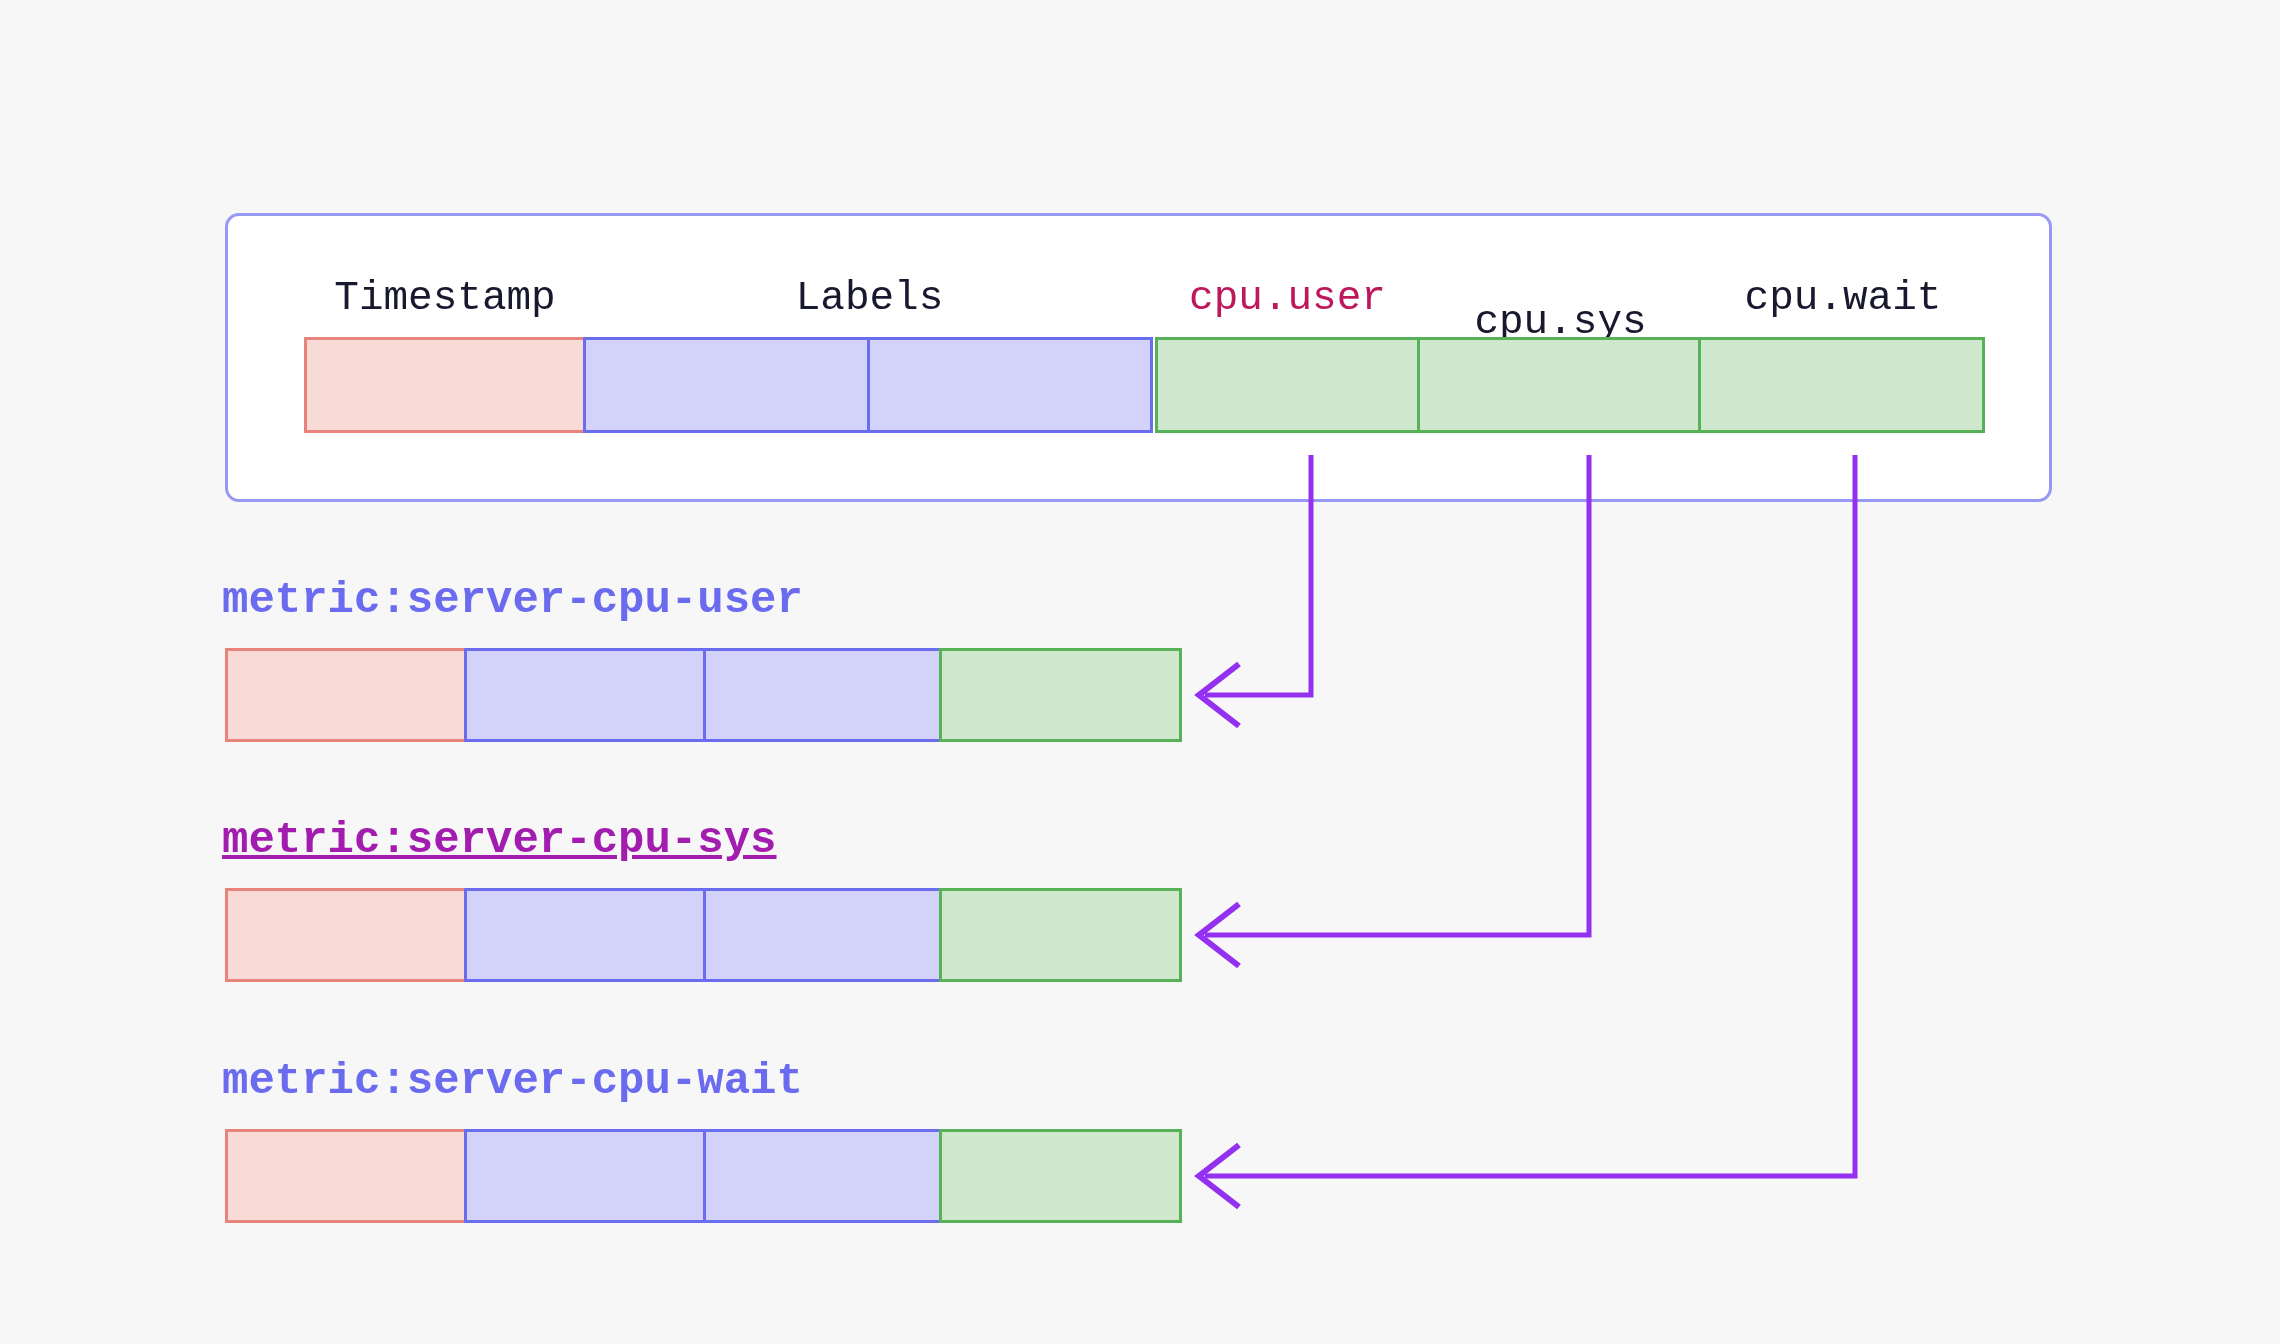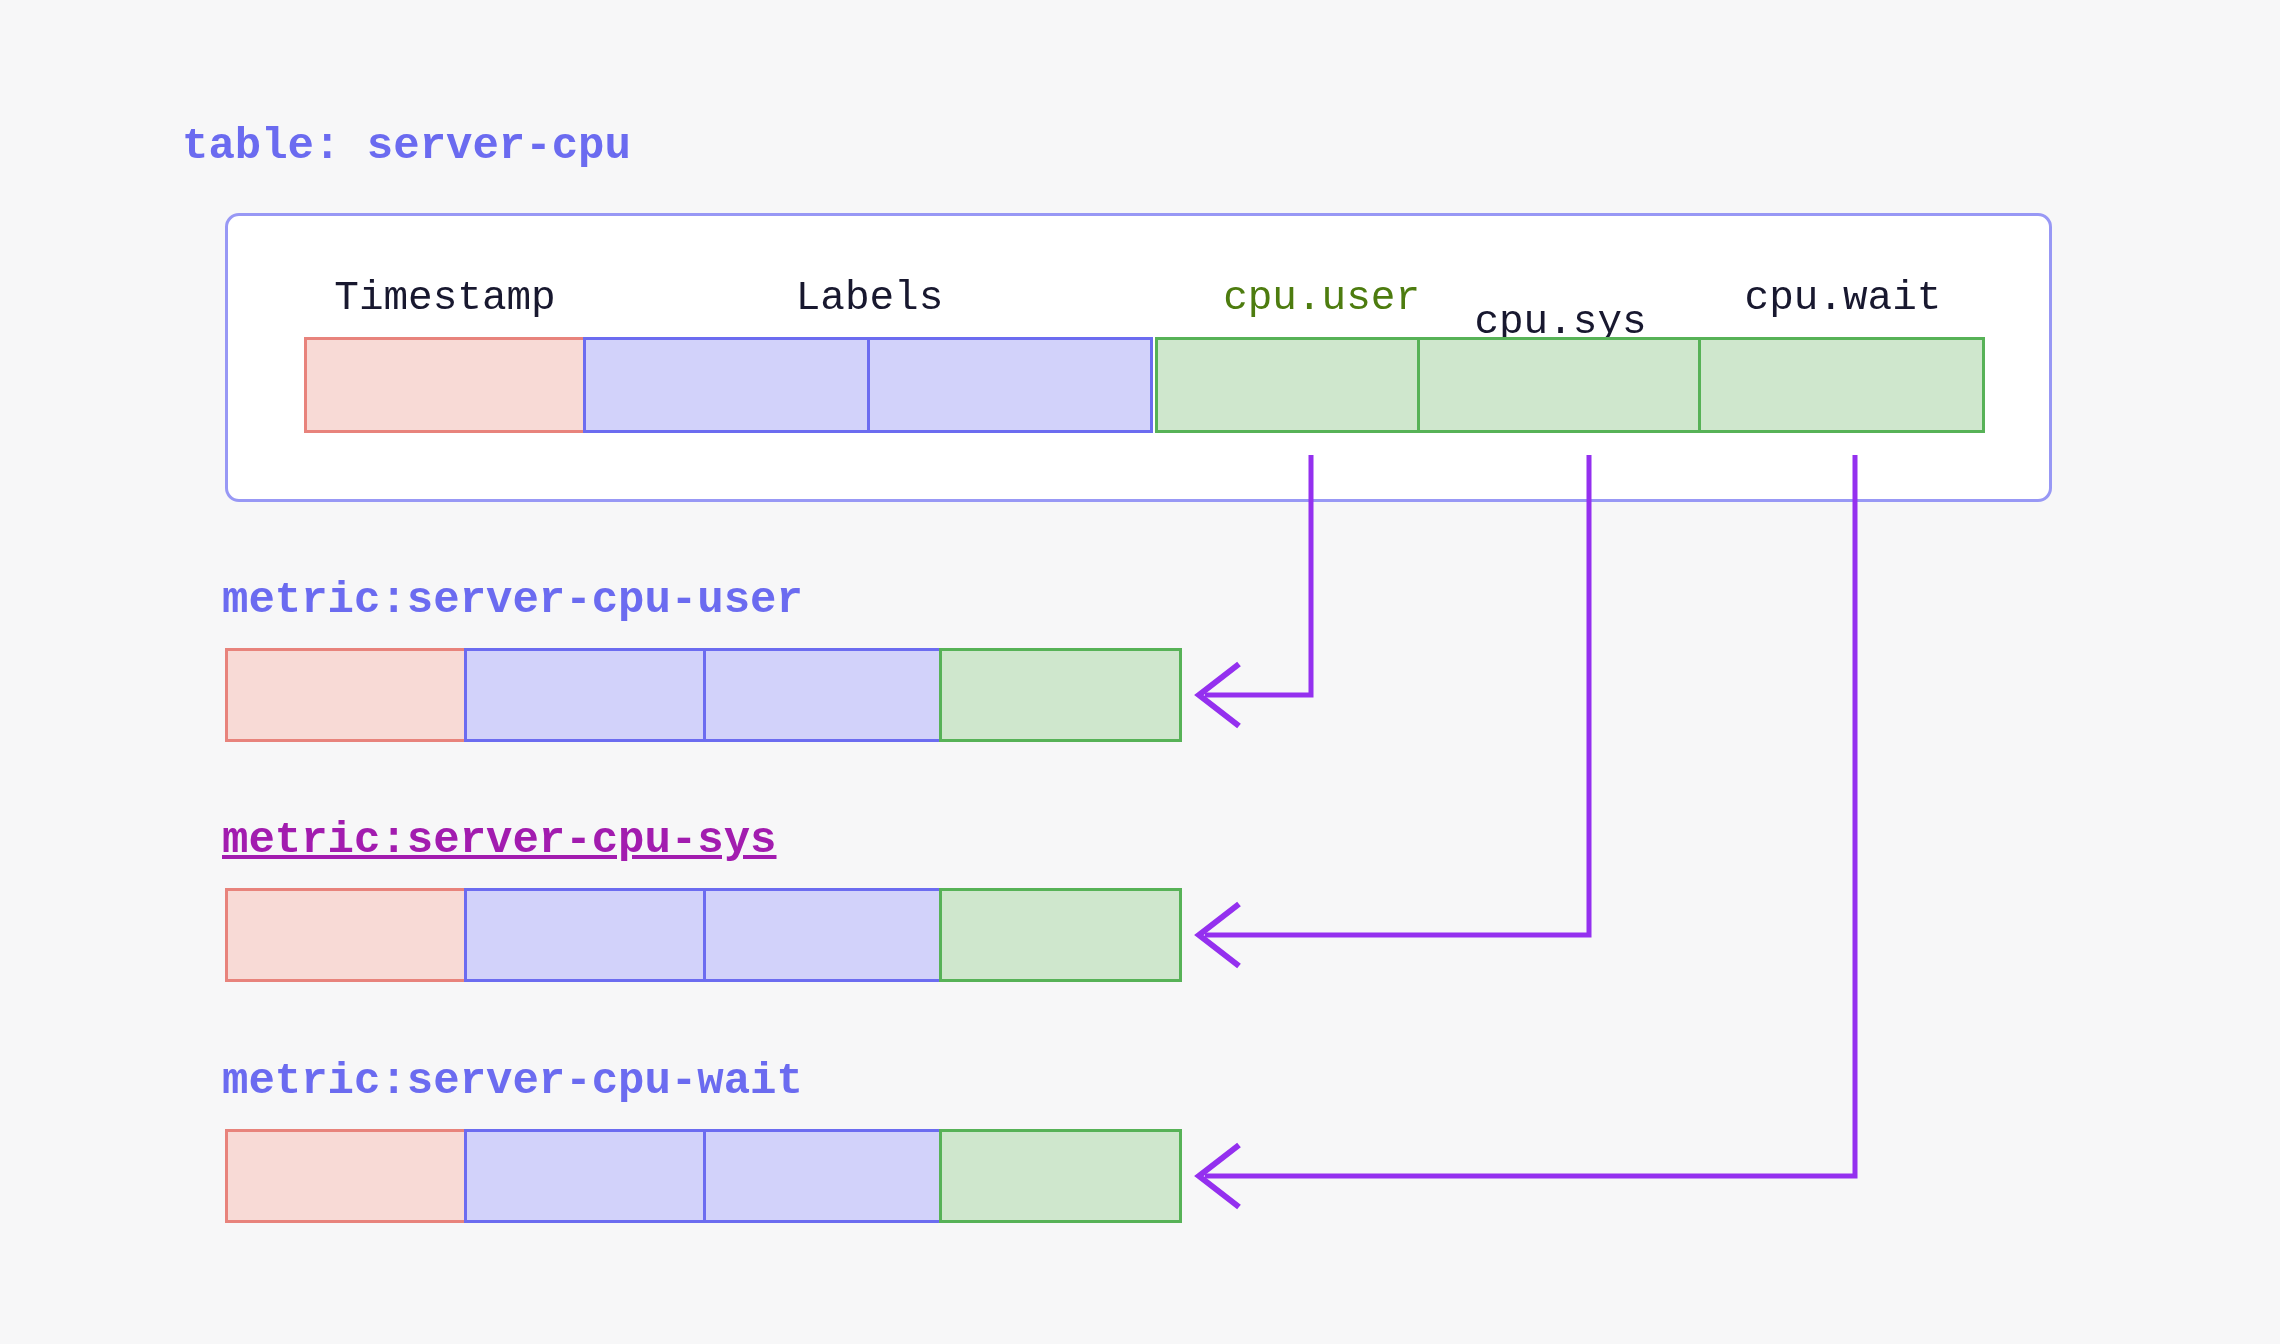--- a/index.html
+++ b/index.html
@@ -65,28 +65,27 @@
     position:absolute;
     left:0;top:0;
     pointer-events:none;
   }
 </style>
 </head>
 <body>
 
 <div class="page" style="background: rgb(247, 247, 248);">
 
-  <div class="diagram-title" style="left: 182px; top: 122px; color: rgb(107, 107, 240);">table: server-cpu</div>
 
   <div class="table-container" style="left: 225px; top: 213px; width: 1827px; height: 289px; background: rgb(255, 255, 255); border-color: rgb(152, 152, 245);"></div>
 
   <div id="header-labels">
       <div class="header-label" style="left: 304px; width: 282px; top: 278px; color: rgb(24, 24, 47);">Timestamp</div>
       <div class="header-label" style="left: 586px; width: 567px; top: 278px; color: rgb(24, 24, 47);">Labels</div>
-      <div class="header-label" style="left: 1155px; width: 265px; top: 278px; color: #4d7c0f; text-align: right;">cpu.user</div>
+      <div class="header-label" style="left: 1155px; width: 265px; top: 278px; color: #be185d;">cpu.user</div>
       <div class="header-label" style="left: 1420px; width: 281px; top: 278px; color: rgb(24, 24, 47); margin-top: 24px;">cpu.sys</div>
       <div class="header-label" style="left: 1701px; width: 284px; top: 278px; color: rgb(24, 24, 47);">cpu.wait</div>
     </div>
   <div id="header-cells">
       <div class="cell cell-timestamp" style="left: 304px; width: 282px; top: 337px; height: 96px;"></div>
       <div class="cell cell-labels" style="left: 583px; width: 287px; top: 337px; height: 96px;"></div>
       <div class="cell cell-labels" style="left: 867px; width: 286px; top: 337px; height: 96px;"></div>
       <div class="cell cell-value" style="left: 1155px; width: 265px; top: 337px; height: 96px;"></div>
       <div class="cell cell-value" style="left: 1417px; width: 284px; top: 337px; height: 96px;"></div>
       <div class="cell cell-value" style="left: 1698px; width: 287px; top: 337px; height: 96px;"></div>

